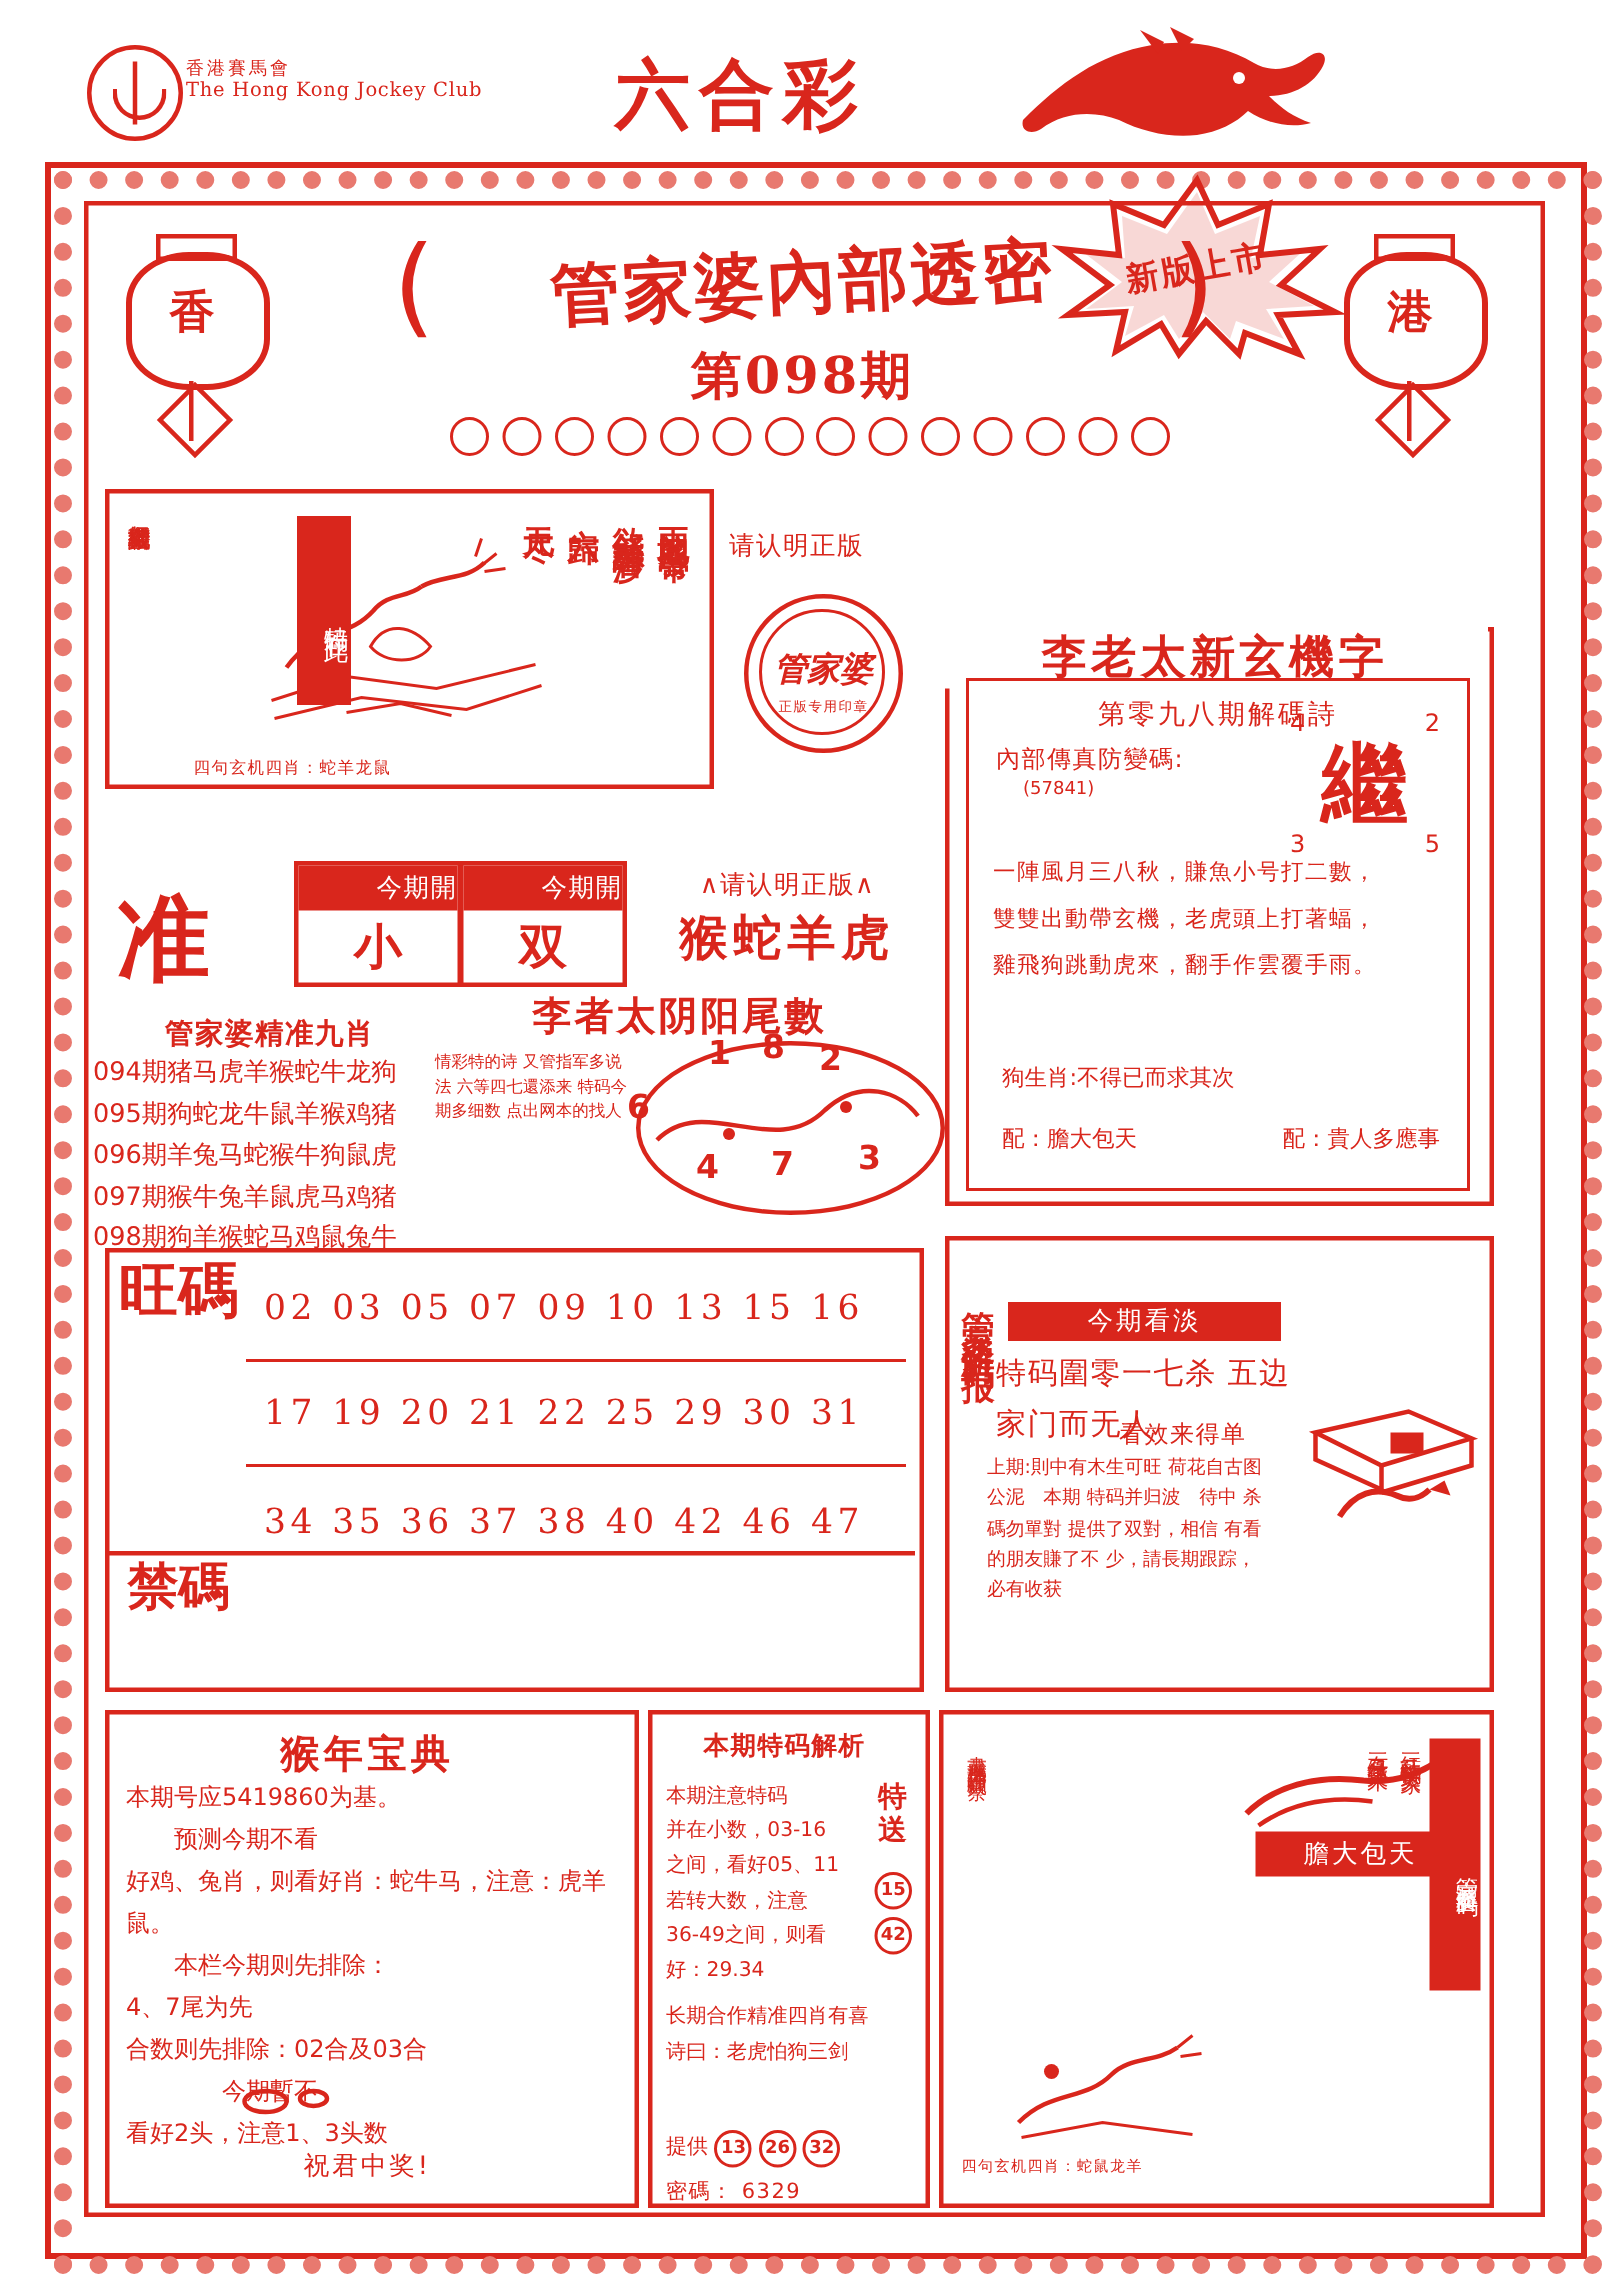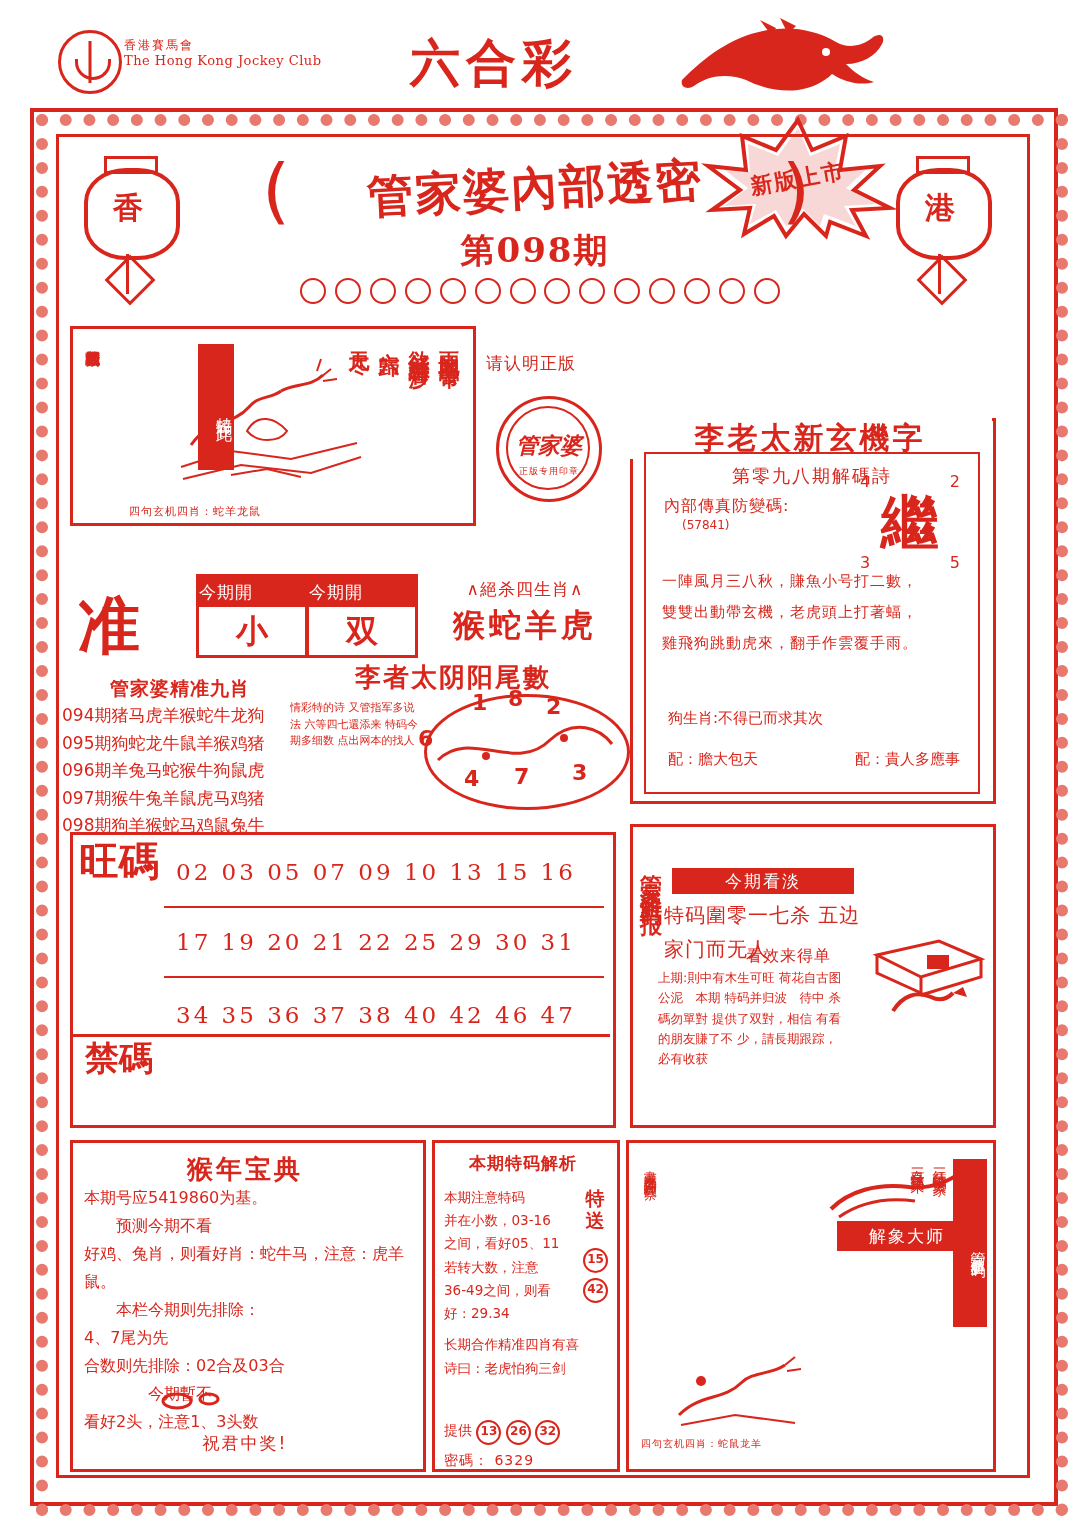--- a/index.html
+++ b/index.html
@@ -95,21 +95,21 @@
   .bigchar .n3{left:-4px;bottom:-4px;}
   .bigchar .n4{right:-4px;bottom:-4px;}
   .lao-lines{position:absolute;left:16px;top:112px;width:300px;font-size:15px;line-height:2.05;letter-spacing:1px;}
   .lao-extra{position:absolute;left:22px;top:250px;font-size:15px;line-height:1.9;}
   .lao-pei{position:absolute;left:22px;top:296px;width:292px;font-size:15px;display:flex;justify-content:space-between;}
 
   
   .zhun{position:absolute;left:78px;top:584px;font-size:62px;font-weight:bold;font-family:"DejaVu Serif",serif;}
   .openbox{position:absolute;border:3px solid #d9261c;width:106px;height:78px;}
   .openbox .hd{position:absolute;left:0;top:0;width:106px;height:30px;background:#d9261c;color:#fff;font-size:17px;
-    text-align:left;line-height:30px;letter-spacing:1px;}
+    text-align:right;line-height:30px;letter-spacing:1px;}
   .openbox .vl{position:absolute;left:0;top:30px;width:106px;height:48px;text-align:center;line-height:48px;
     font-size:32px;font-weight:bold;}
   .ob1{left:196px;top:574px;}
   .ob2{left:306px;top:574px;}
   .kill{position:absolute;left:420px;top:578px;width:210px;text-align:center;font-size:17px;letter-spacing:1px;}
   .kill-animals{position:absolute;left:420px;top:604px;width:210px;text-align:center;font-size:32px;font-weight:bold;
     font-family:"DejaVu Serif",serif;letter-spacing:4px;}
 
   
   .jx-title{position:absolute;left:70px;top:676px;width:220px;text-align:center;font-size:19px;font-weight:bold;letter-spacing:1px;}
@@ -313,21 +313,21 @@
 
   <div class="zhun">准</div>
   <div class="openbox ob1">
     <div class="hd">今期開</div>
     <div class="vl">小</div>
   </div>
   <div class="openbox ob2">
     <div class="hd">今期開</div>
     <div class="vl">双</div>
   </div>
-  <div class="kill">∧絕杀四生肖∧</div>
+  <div class="kill">∧请认明正版∧</div>
   <div class="kill-animals">猴蛇羊虎</div>
 
   <div class="jx-title">管家婆精准九肖</div>
   <div class="jx-list">
     <div>094期猪马虎羊猴蛇牛龙狗</div>
     <div>095期狗蛇龙牛鼠羊猴鸡猪</div>
     <div>096期羊兔马蛇猴牛狗鼠虎</div>
     <div>097期猴牛兔羊鼠虎马鸡猪</div>
     <div>098期狗羊猴蛇马鸡鼠兔牛</div>
   </div>
@@ -422,21 +422,21 @@
   </div>
 
   <div class="box bb3">
     <div class="bb3-right">
       <svg width="150" height="70" viewBox="0 0 150 70">
         <path d="M6 52 C24 34 52 26 84 30 C104 32 122 26 138 14" stroke="#d9261c" stroke-width="4" fill="none"></path>
         <path d="M138 14 l-4 16 l16 -6 z" fill="#d9261c"></path>
         <path d="M14 60 C34 46 60 40 90 44" stroke="#d9261c" stroke-width="3" fill="none"></path>
       </svg>
     </div>
-    <div class="bb3-stamp">解象大师</div>
+    <div class="bb3-stamp">膽大包天</div>
     <div class="bb3-tall">管家婆解码</div>
     <div class="bb3-poem">
       <span>三紅藍特碼送大家</span>
       <span>三有缘结伴未来</span>
     </div>
     <svg width="150" height="90" viewBox="0 0 150 90" style="position:absolute;left:46px;bottom:34px;">
       <path d="M4 70 C26 48 48 56 66 38 C78 26 96 30 110 20" stroke="#d9261c" stroke-width="3" fill="none"></path>
       <path d="M110 20 l10 -8 M112 26 l14 -2" stroke="#d9261c" stroke-width="2" fill="none"></path>
       <path d="M6 80 L60 70 L120 78" stroke="#d9261c" stroke-width="2" fill="none"></path>
       <circle cx="26" cy="36" r="5" fill="#d9261c"></circle>

